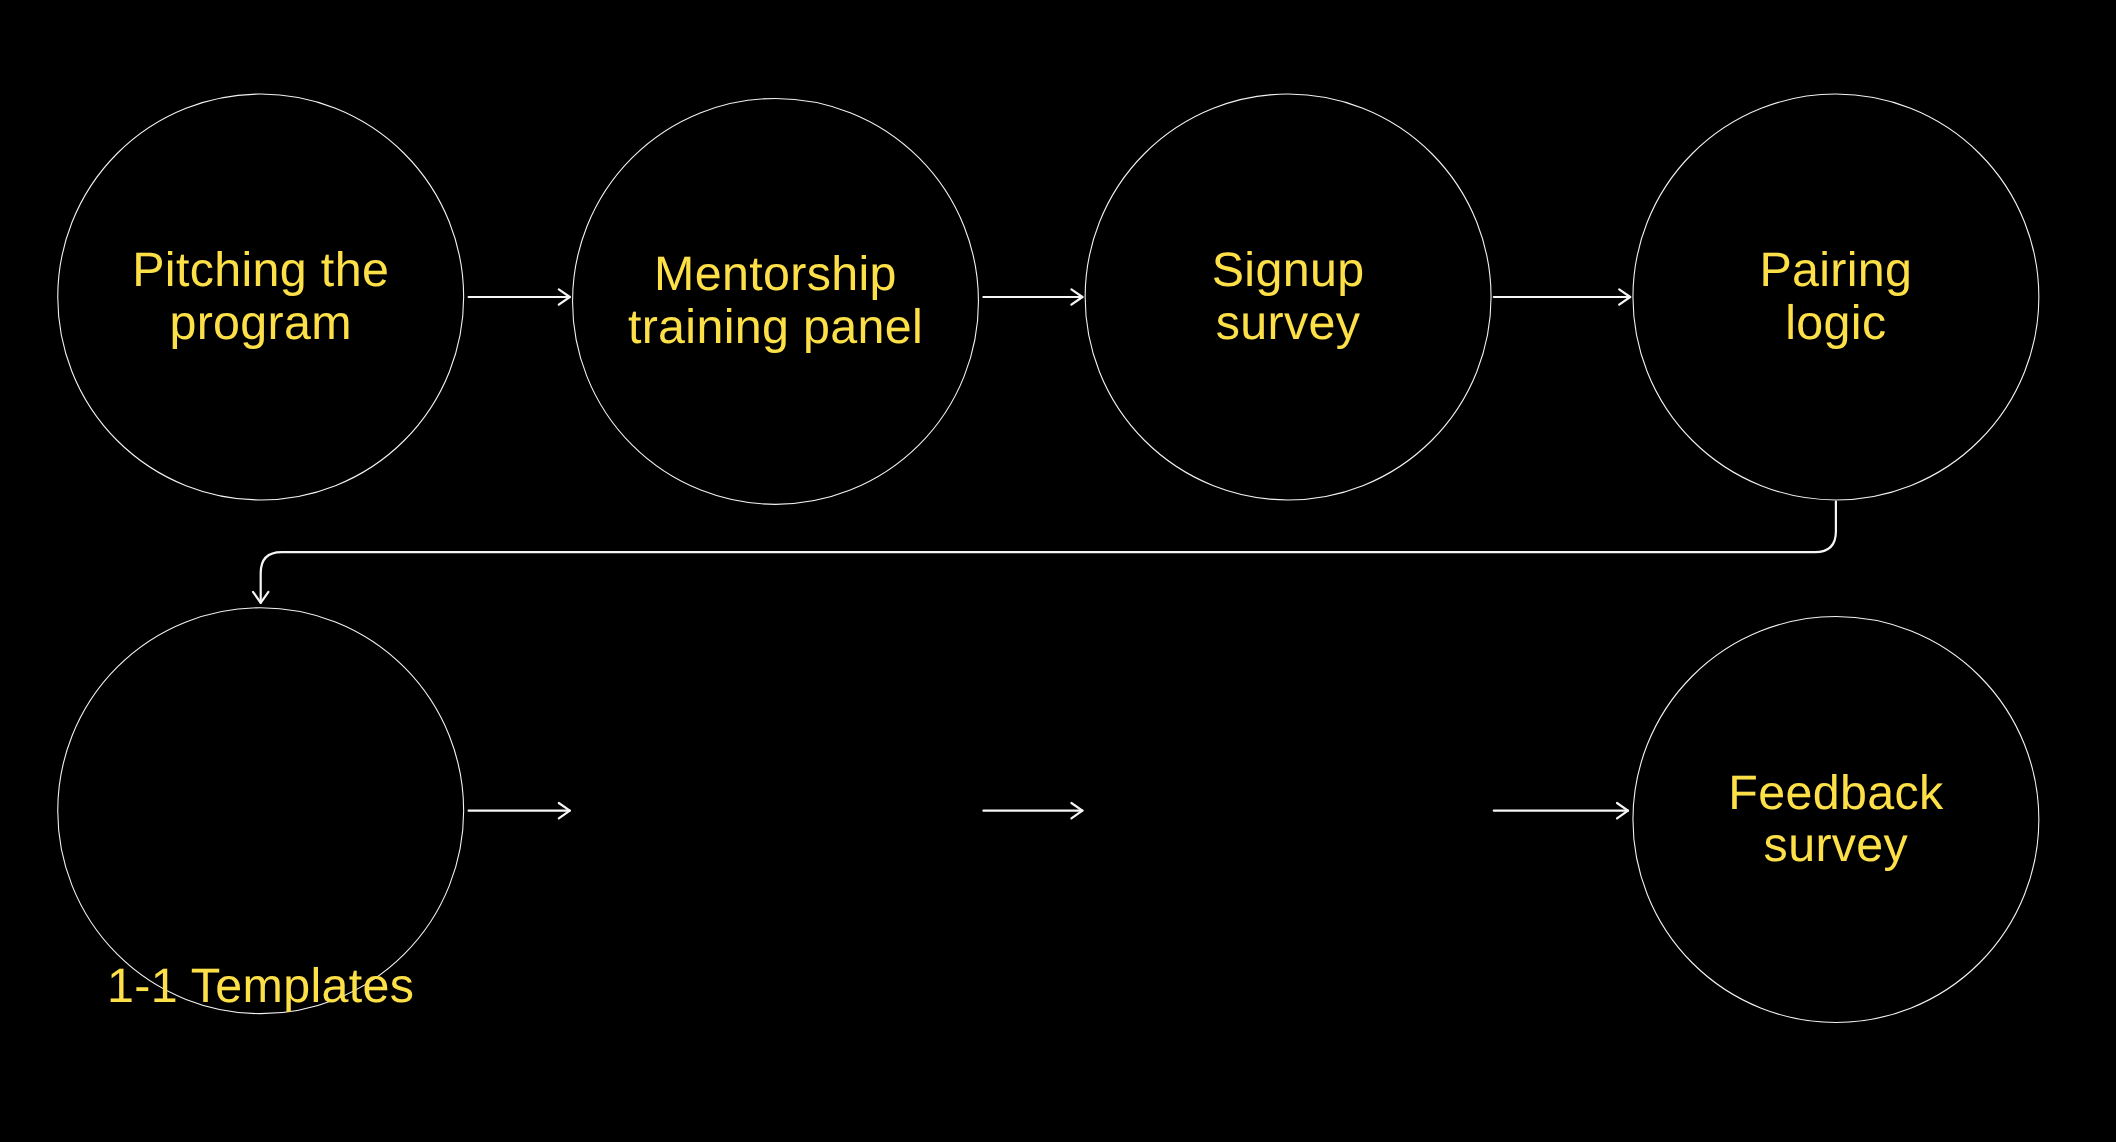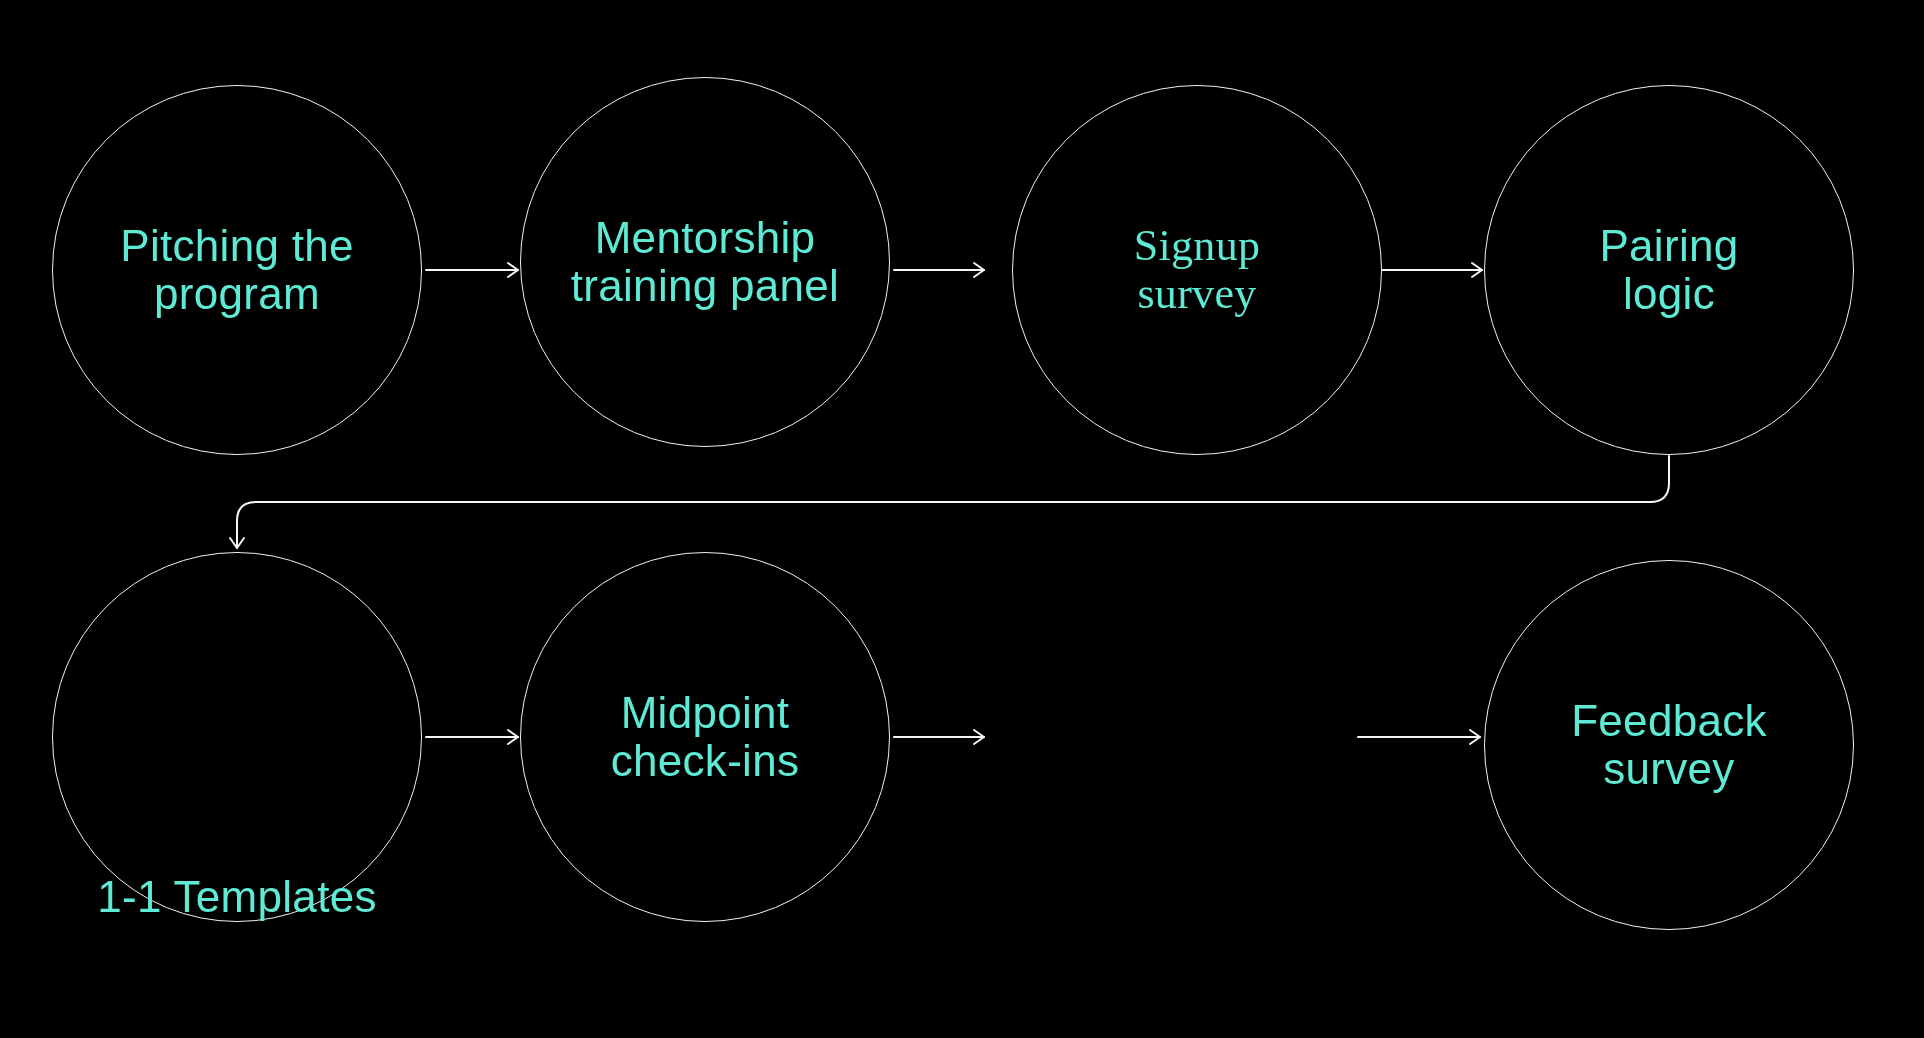--- a/index.html
+++ b/index.html
@@ -38,30 +38,30 @@
     box-sizing: border-box;
     display: flex;
     align-items: center;
     justify-content: center;
     background: #000000;
   }
   .node .label {
     display: block;
     text-align: center;
     white-space: pre-line;
-    color: #5eead4;
+    color: #fde047;
     font-size: 44px;
     font-weight: 300;
     line-height: 1.08;
     letter-spacing: 0.3px;
   }
   
   .n0 { left: 52px;   top: 85px; }
-  .n1 { left: 520px;  top: 77px; }
-  .n2 { left: 1012px;  top: 85px; font-family: Liberation Serif, serif; }
+  .n1 { left: 520px;  top: 89px; }
+  .n2 { left: 986px;  top: 85px; }
   .n3 { left: 1484px; top: 85px; }
   .n4 { left: 52px;   top: 552px; align-items: flex-end; }
   .n5 { left: 520px;  top: 552px; }
   .n6 { left: 986px;  top: 552px; }
   .n7 { left: 1484px; top: 560px; }
 </style>
 </head>
 <body>
 
 <div class="canvas">
@@ -99,24 +99,20 @@
 
   <div class="node n3">
     <span class="label">Pairing
 logic</span>
   </div>
 
   <div class="node n4">
     <span class="label">1-1 Templates</span>
   </div>
 
-  <div class="node n5">
-    <span class="label">Midpoint
-check-ins</span>
-  </div>
 
 
   <div class="node n7">
     <span class="label">Feedback
 survey</span>
   </div>
 
 </div>
 
 </body></html>

